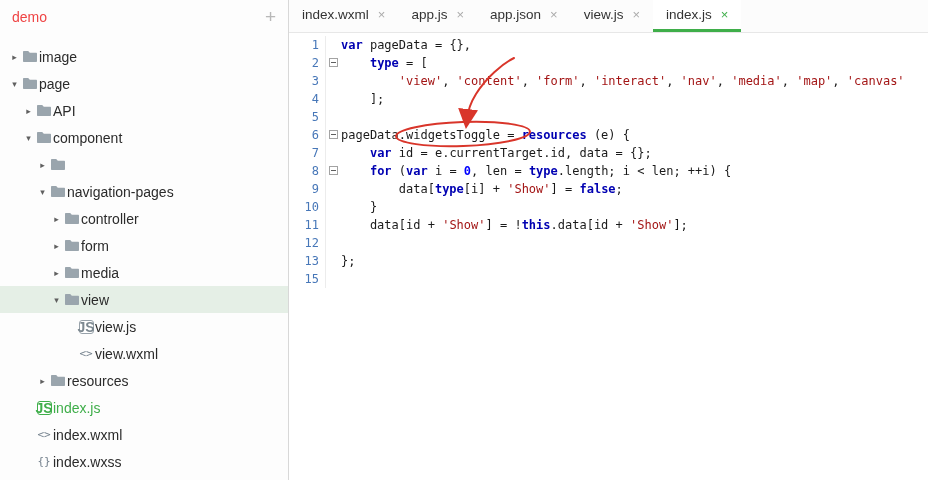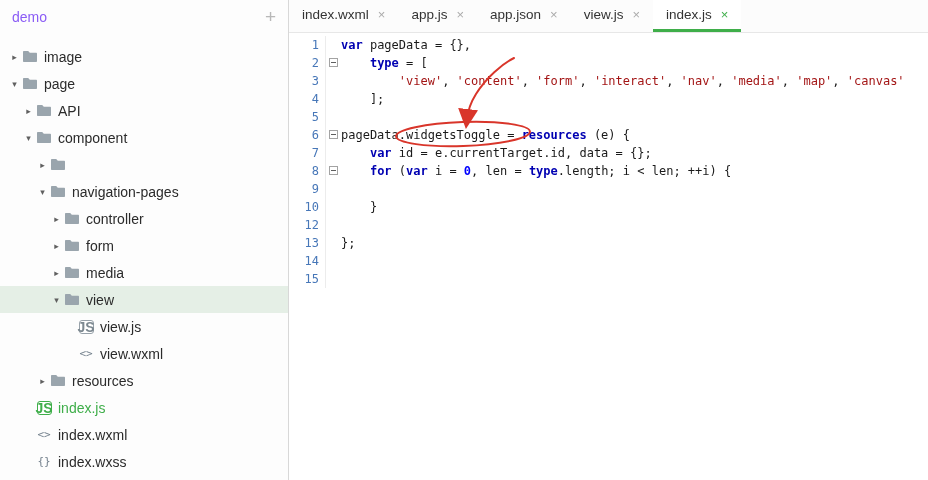--- a/index.html
+++ b/index.html
@@ -4,28 +4,28 @@
 <style>
   * { margin:0; padding:0; box-sizing:border-box; }
   html,body { width:928px; height:480px; overflow:hidden; background:#fff; }
   body { font-family:"Liberation Sans", sans-serif; color:#333; }
 
   .app { display:flex; width:928px; height:480px; background:#fff; }
 
   
   .sidebar { width:289px; flex:none; border-right:1px solid #d8d8d8; background:#fdfdfd; display:flex; flex-direction:column; }
   .sb-header { height:33px; flex:none; display:flex; align-items:center; justify-content:space-between; padding:0 12px 0 12px; }
-  .sb-title { font-size:14px; color:#8b5cf6; }
+  .sb-title { font-size:14px; color:#ef4444; }
   .sb-add { color:#b8b8b8; font-size:19px; line-height:1; cursor:pointer; }
   .tree { flex:1; overflow:hidden; padding-top:10px; }
   .row { height:27px; display:flex; align-items:center; cursor:pointer; white-space:nowrap; }
   .row.selected { background:var(--selbg); }
   .arrow { width:13px; flex:none; font-size:9px; color:#5f5f5f; text-align:center; }
   .ficon { width:18px; flex:none; display:flex; align-items:center; justify-content:center; }
-  .label { margin-left:5px; font-size:14px; color:#2b2b2b; }
+  .label { font-size:14px; color:#2b2b2b; }
   .row.green .label { color:var(--green); }
   .badge { width:15px; height:14px; border:1px solid #98a2aa; border-radius:3px; color:#7c8890;
            font-size:14px; font-weight:bold; display:flex; align-items:center; justify-content:center; background:#fff; }
   .badge.green { border-color:var(--green); color:var(--green); }
   .glyph { font-family:"DejaVu Sans Mono", monospace; font-size:11px; color:#74818d; }
 
   
   .main { flex:1; min-width:0; display:flex; flex-direction:column; background:#fff; }
   .tabstrip { height:33px; flex:none; display:flex; align-items:stretch; background:#fcfcfc; border-bottom:1px solid #e7e7e7; }
   .tab { display:flex; align-items:center; gap:9px; padding:0 13px; font-size:13.5px; color:#333;
@@ -264,39 +264,40 @@
           <div class="line">
             <span class="lnum">8</span>
             <span class="fold">
               <span class="foldbox"></span>
             </span>
             <span class="ctext"><span class="tok-pl">    </span><span class="tok-kw">for</span><span class="tok-pl"> (</span><span class="tok-kw">var</span><span class="tok-pl"> i = </span><span class="tok-num">0</span><span class="tok-pl">, len = </span><span class="tok-kw">type</span><span class="tok-pl">.length; i &lt; len; ++i) {</span></span>
           </div>
           <div class="line">
             <span class="lnum">9</span>
             <span class="fold"></span>
+            <span class="ctext"><span class="tok-pl">        data[</span><span class="tok-kw">type</span><span class="tok-pl">[i] + </span><span class="tok-str">'Show'</span><span class="tok-pl">] = </span><span class="tok-kw">false</span><span class="tok-pl">;</span></span>
           </div>
           <div class="line">
             <span class="lnum">10</span>
             <span class="fold"></span>
             <span class="ctext"><span class="tok-pl">    }</span></span>
           </div>
           <div class="line">
+            <span class="lnum">11</span>
+            <span class="fold"></span>
+            <span class="ctext"><span class="tok-pl">    data[id + </span><span class="tok-str">'Show'</span><span class="tok-pl">] = !</span><span class="tok-kw">this</span><span class="tok-pl">.data[id + </span><span class="tok-str">'Show'</span><span class="tok-pl">];</span></span>
+          </div>
+          <div class="line">
             <span class="lnum">12</span>
             <span class="fold"></span>
           </div>
           <div class="line">
             <span class="lnum">13</span>
             <span class="fold"></span>
             <span class="ctext"><span class="tok-pl">};</span></span>
-          </div>
-          <div class="line">
-            <span class="lnum">14</span>
-            <span class="fold"></span>
-            <span class="ctext"></span>
           </div>
           <div class="line">
             <span class="lnum">15</span>
             <span class="fold"></span>
           </div>
         </div>
       <svg class="annot" width="638" height="444">
         <defs>
           <marker id="ah" markerWidth="10" markerHeight="10" refX="5" refY="5" orient="auto">
             <path d="M0 0 L10 5 L0 10 Z" fill="#d9352a"></path>

